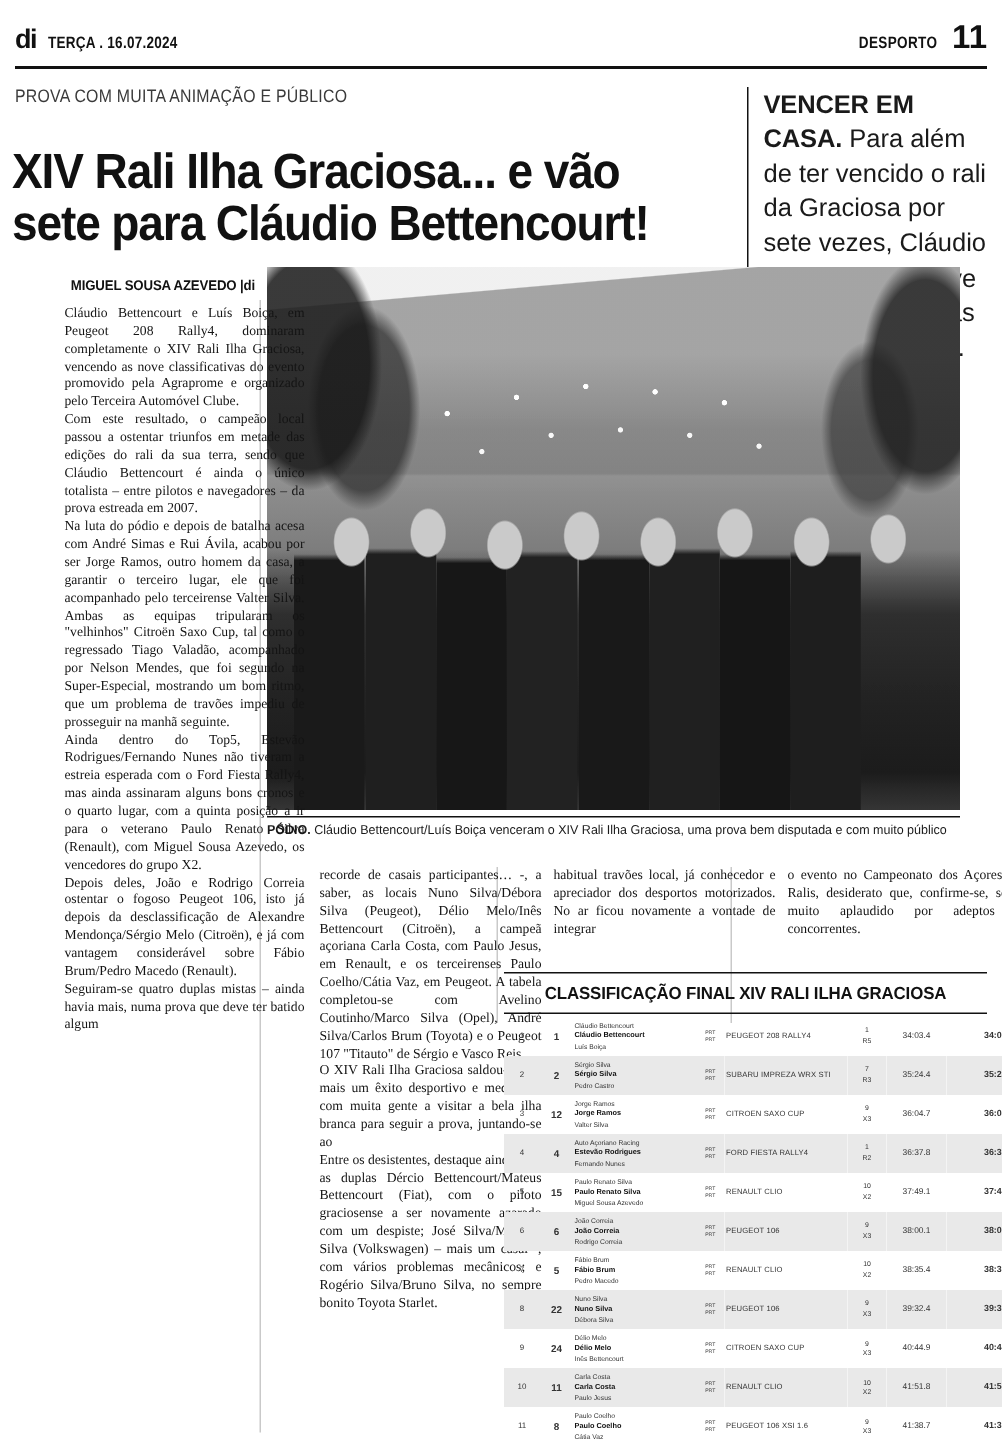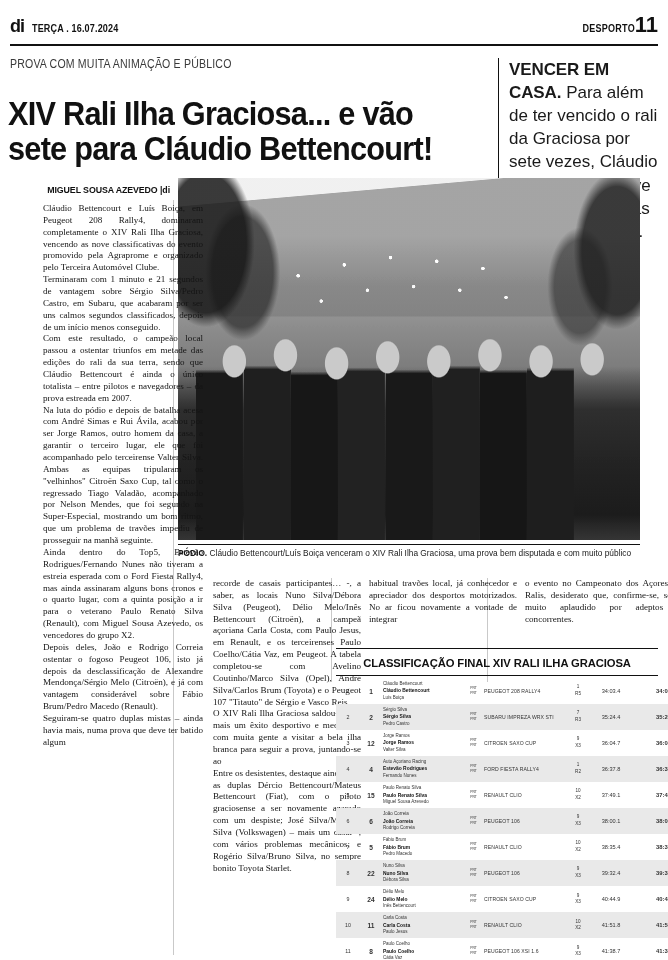--- a/index.html
+++ b/index.html
@@ -50,20 +50,21 @@
     font-weight: bold;
     font-size: 11px;
     letter-spacing: 0.2px;
     transform: scaleX(0.82);
     transform-origin: left bottom;
     color: #111;
   }
   .mast-right {
     display: flex;
     align-items: baseline;
+    gap: 10px;
   }
   .mast-section {
     font-family: "Liberation Sans", sans-serif;
     font-weight: bold;
     font-size: 11px;
     letter-spacing: 0.3px;
     transform: scaleX(0.82);
     transform-origin: right bottom;
     color: #111;
   }
@@ -325,21 +326,20 @@
   </div>
 
   <div class="vrule" style="left:173px; top:200px; height:755px;"></div>
   <div class="vrule" style="left:331px; top:578px; height:104px;"></div>
   <div class="vrule" style="left:487px; top:578px; height:104px;"></div>
 
   <div class="byline">MIGUEL SOUSA AZEVEDO |di</div>
 
   <div class="col" id="col1">
       <p>Cláudio Bettencourt e Luís Boiça, em Peugeot 208 Rally4, dominaram completamente o XIV Rali Ilha Graciosa, vencendo as nove classificativas do evento promovido pela Agraprome e organizado pelo Terceira Automóvel Clube.</p>
-      <p>Terminaram com 1 minuto e 21 segundos de vantagem sobre Sérgio Silva/Pedro Castro, em Subaru, que acabaram por ser uns calmos segundos classificados, depois de um início menos conseguido.</p>
       <p>Com este resultado, o campeão local passou a ostentar triunfos em metade das edições do rali da sua terra, sendo que Cláudio Bettencourt é ainda o único totalista – entre pilotos e navegadores – da prova estreada em 2007.</p>
       <p>Na luta do pódio e depois de batalha acesa com André Simas e Rui Ávila, acabou por ser Jorge Ramos, outro homem da casa, a garantir o terceiro lugar, ele que foi acompanhado pelo terceirense Valter Silva. Ambas as equipas tripularam os "velhinhos" Citroën Saxo Cup, tal como o regressado Tiago Valadão, acompanhado por Nelson Mendes, que foi segundo na Super-Especial, mostrando um bom ritmo, que um problema de travões impediu de prosseguir na manhã seguinte.</p>
       <p>Ainda dentro do Top5, Estevão Rodrigues/Fernando Nunes não tiveram a estreia esperada com o Ford Fiesta Rally4, mas ainda assinaram alguns bons cronos e o quarto lugar, com a quinta posição a ir para o veterano Paulo Renato Silva (Renault), com Miguel Sousa Azevedo, os vencedores do grupo X2.</p>
       <p>Depois deles, João e Rodrigo Correia ostentar o fogoso Peugeot 106, isto já depois da desclassificação de Alexandre Mendonça/Sérgio Melo (Citroën), e já com vantagem considerável sobre Fábio Brum/Pedro Macedo (Renault).</p>
       <p>Seguiram-se quatro duplas mistas – ainda havia mais, numa prova que deve ter batido algum</p>
     </div>
   <div class="col" id="col2">
       <p>recorde de casais participantes… -, a saber, as locais Nuno Silva/Débora Silva (Peugeot), Délio Melo/Inês Bettencourt (Citroën), a campeã açoriana Carla Costa, com Paulo Jesus, em Renault, e os terceirenses Paulo Coelho/Cátia Vaz, em Peugeot. A tabela completou-se com Avelino Coutinho/Marco Silva (Opel), André Silva/Carlos Brum (Toyota) e o Peugeot 107 "Titauto" de Sérgio e Vasco Reis.</p>
       <p>O XIV Rali Ilha Graciosa saldou-se por mais um êxito desportivo e mediático, com muita gente a visitar a bela ilha branca para seguir a prova, juntando-se ao</p>
       <p>Entre os desistentes, destaque ainda para as duplas Dércio Bettencourt/Mateus Bettencourt (Fiat), com o piloto graciosense a ser novamente azarado com um despiste; José Silva/Marcília Silva (Volkswagen) – mais um casal -, com vários problemas mecânicos; e Rogério Silva/Bruno Silva, no sempre bonito Toyota Starlet.</p>

